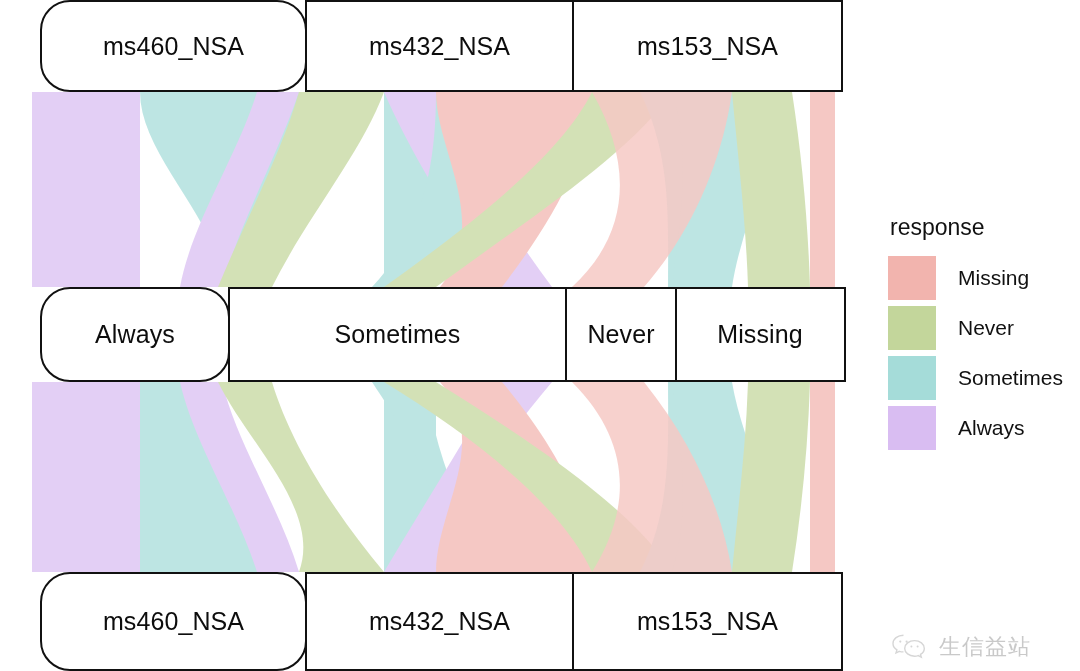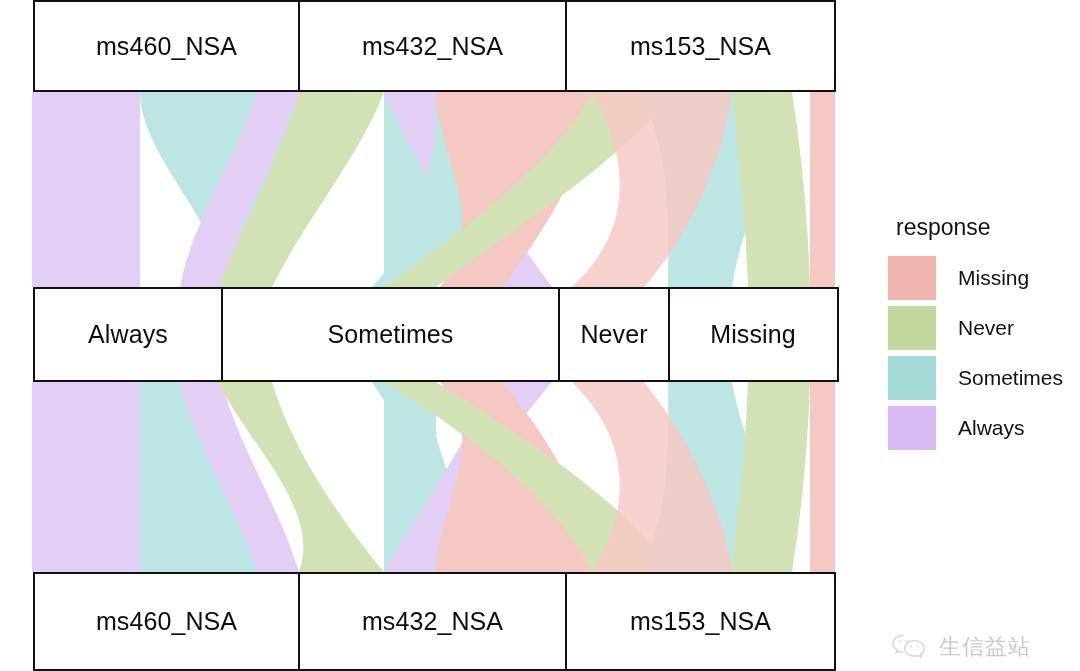--- a/index.html
+++ b/index.html
@@ -17,41 +17,41 @@
   
   .stratum-row{position:absolute;left:0;display:flex;}
   .stratum{
     box-sizing:border-box;
     background:#ffffff;
     border:2.5px solid #111111;
     display:flex;align-items:center;justify-content:center;
     margin-left:-2.5px;
     position:relative;
   }
-  .stratum:first-child{margin-left:1px;}
+  .stratum:first-child{margin-left:8px;border-radius:30px;}
   .stratum-label{
     color:#0d0d0d;
     font-size:25px;
     letter-spacing:.1px;
     white-space:nowrap;
   }
   .stratum-label.axis{font-size:25px;}
 
   
   .flow-band{
     position:absolute;left:32px;width:803px;overflow:hidden;
   }
   .flow-band svg{display:block;width:803px;height:100%;}
 
   
   #legend{
     position:absolute;left:888px;top:214px;width:192px;
   }
   #legend-title{
-    font-size:23px;color:#111111;margin:0 0 14px 8px;white-space:nowrap;
+    font-size:23px;color:#111111;margin:0 0 14px 2px;white-space:nowrap;
   }
   .legend-item{
     display:flex;align-items:center;height:46px;margin-bottom:4px;
   }
   .legend-swatch{
     width:48px;height:44px;flex:0 0 48px;
   }
   .legend-label{
     margin-left:22px;font-size:21px;color:#111111;white-space:nowrap;
   }

